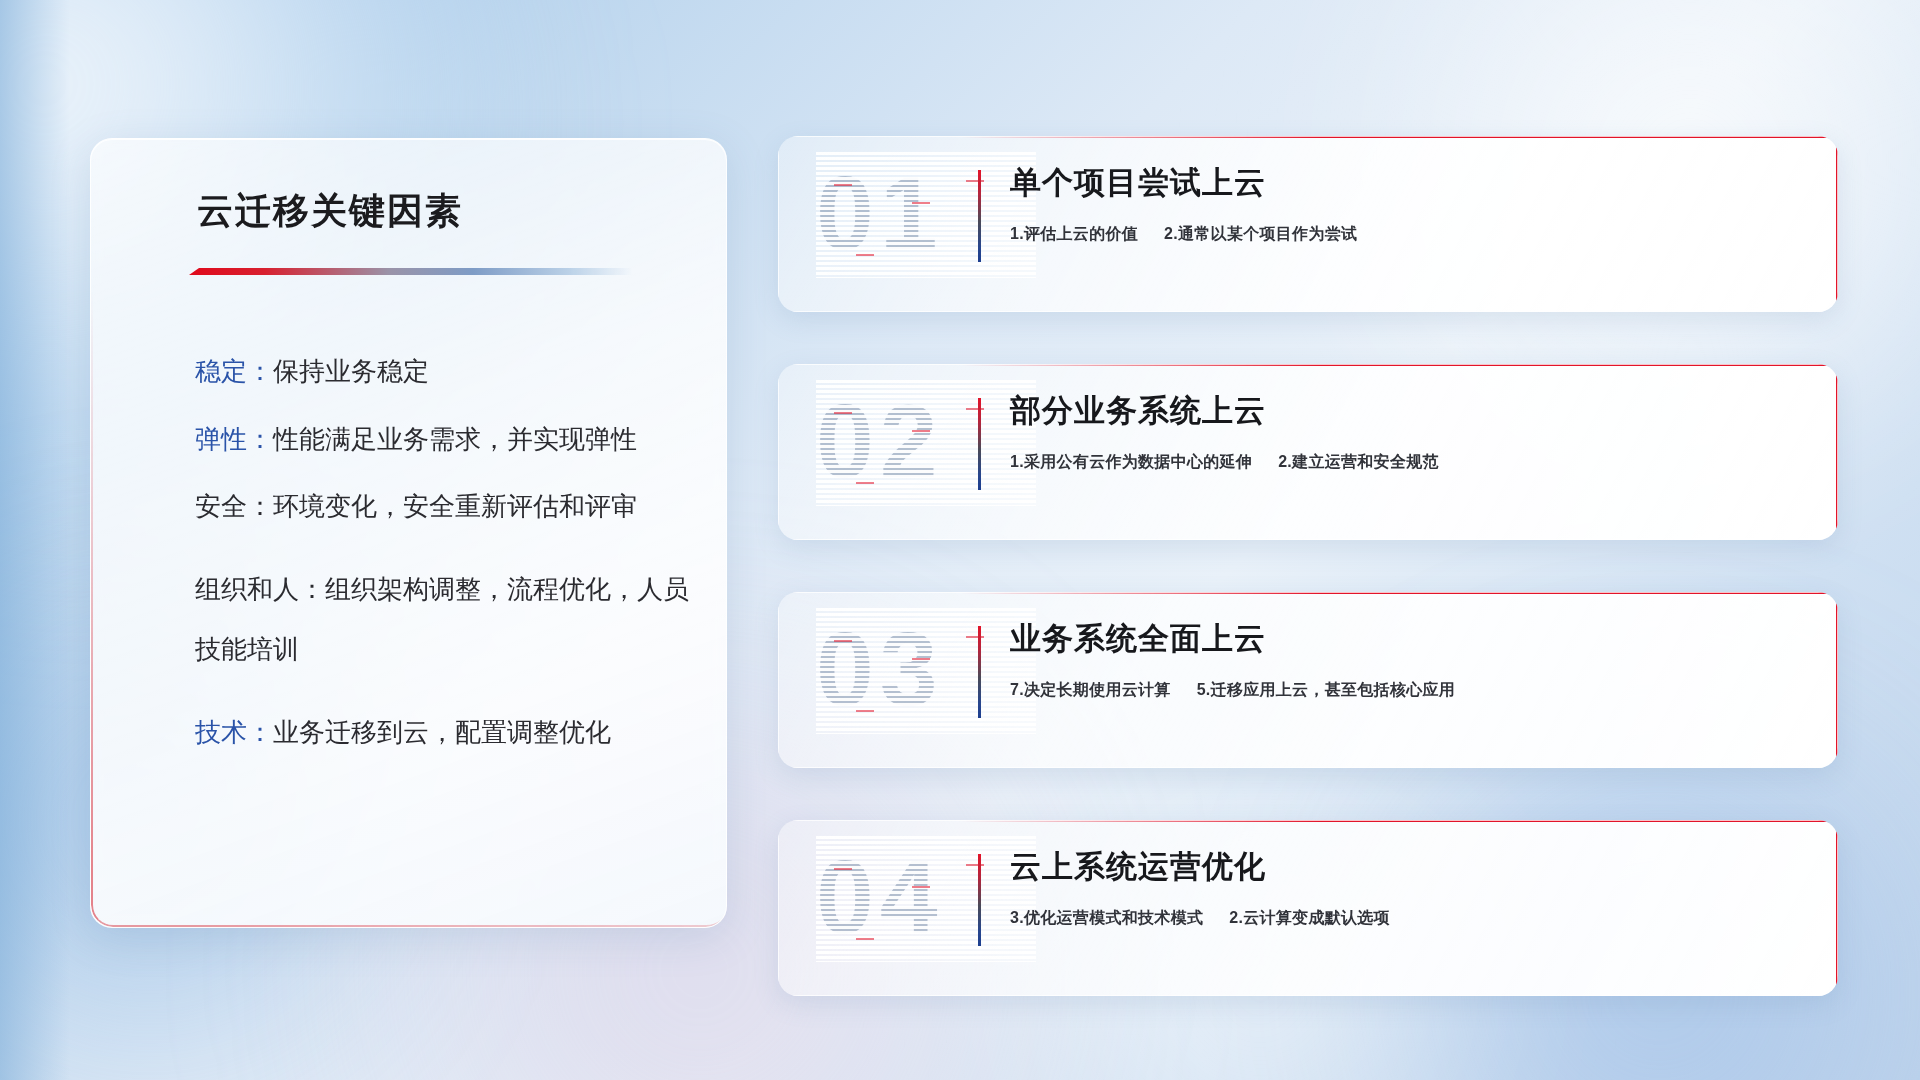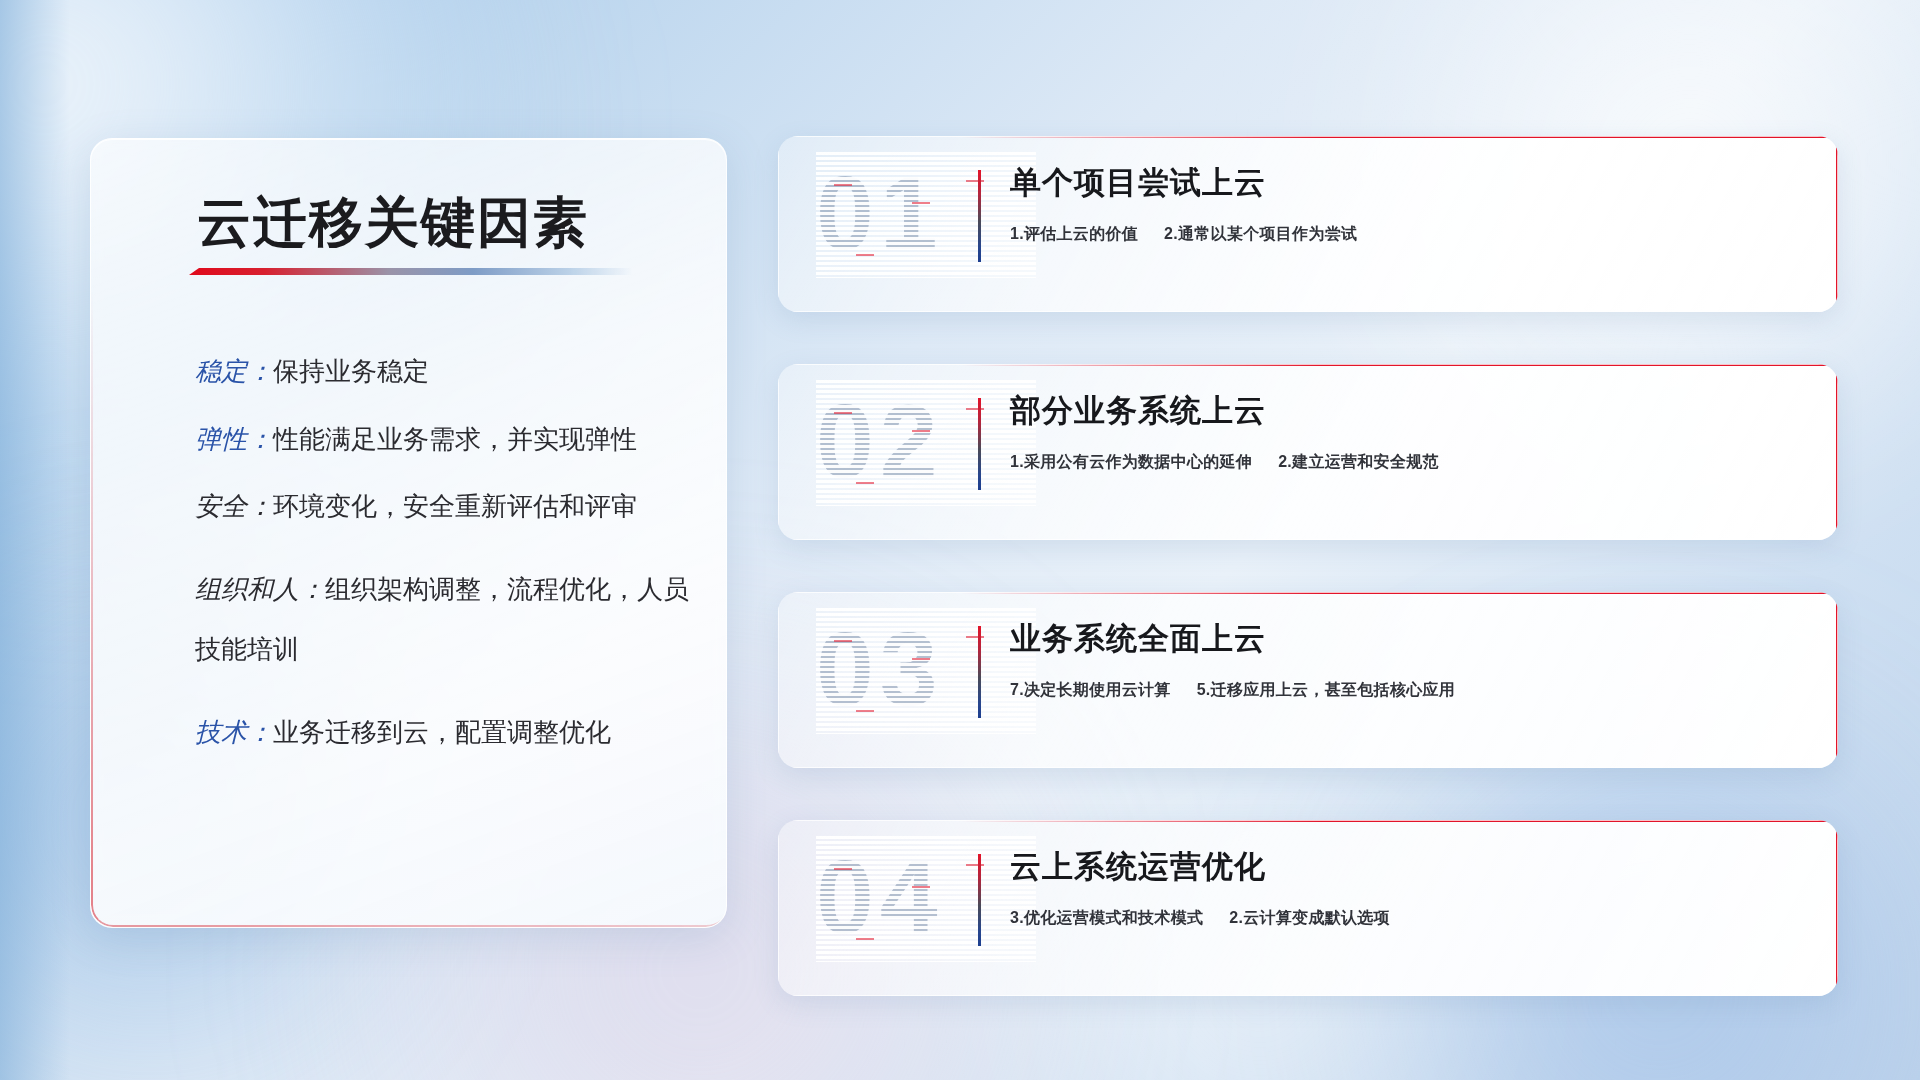--- a/index.html
+++ b/index.html
@@ -47,36 +47,36 @@
     content:""; position:absolute; left:0; bottom:0; width:100%; height:100%;
     border-radius: 22px;
     border-left: 2px solid rgba(214,36,48,.55);
     border-bottom: 2px solid rgba(214,36,48,.45);
     -webkit-mask-image: linear-gradient(210deg, rgba(0,0,0,0) 45%, rgba(0,0,0,1) 95%);
             mask-image: linear-gradient(210deg, rgba(0,0,0,0) 45%, rgba(0,0,0,1) 95%);
     pointer-events:none;
   }
   #panel-title {
     position: absolute; left: 106px; top: 48px;
-    font-size: 54px; font-weight: 700; color: #1b1b1e;
+    font-size: 36px; font-weight: 700; color: #1b1b1e;
     letter-spacing: 2px; white-space: nowrap; text-align: right;
   }
   #title-rule {
     position: absolute; left: 98px; top: 129px;
     width: 444px; height: 7px;
     background: linear-gradient(90deg, #e00a1c 0%, #d8202f 17%, #9a93a8 45%, #7e9cc6 64%, #bcd2e8 86%, rgba(210,226,242,0) 100%);
     clip-path: polygon(10px 0, 100% 0, 100% 100%, 0 100%);
   }
   #factor-list { position: absolute; left: 104px; top: 218px; width: 500px; }
   .factor-row {
     display: flex; align-items: baseline;
     font-size: 26px; line-height: 1.1;
     margin-bottom: 39px; white-space: nowrap;
   }
-  .factor-label { font-weight: 400; font-style: italic; }
+  .factor-label { font-weight: 400; }
   .factor-label.accent { color: #2a53a8; }
   .factor-label.plain  { color: #2b2b30; }
   .factor-text { color: #2b2b30; font-weight: 400; text-align: right; }
   .factor-row.wrap { display: block; white-space: normal; line-height: 2.3; }
 
   
   #cards { position: absolute; left: 778px; top: 136px; width: 1060px; }
   .step-card {
     position: relative;
     height: 176px; margin-bottom: 52px;

